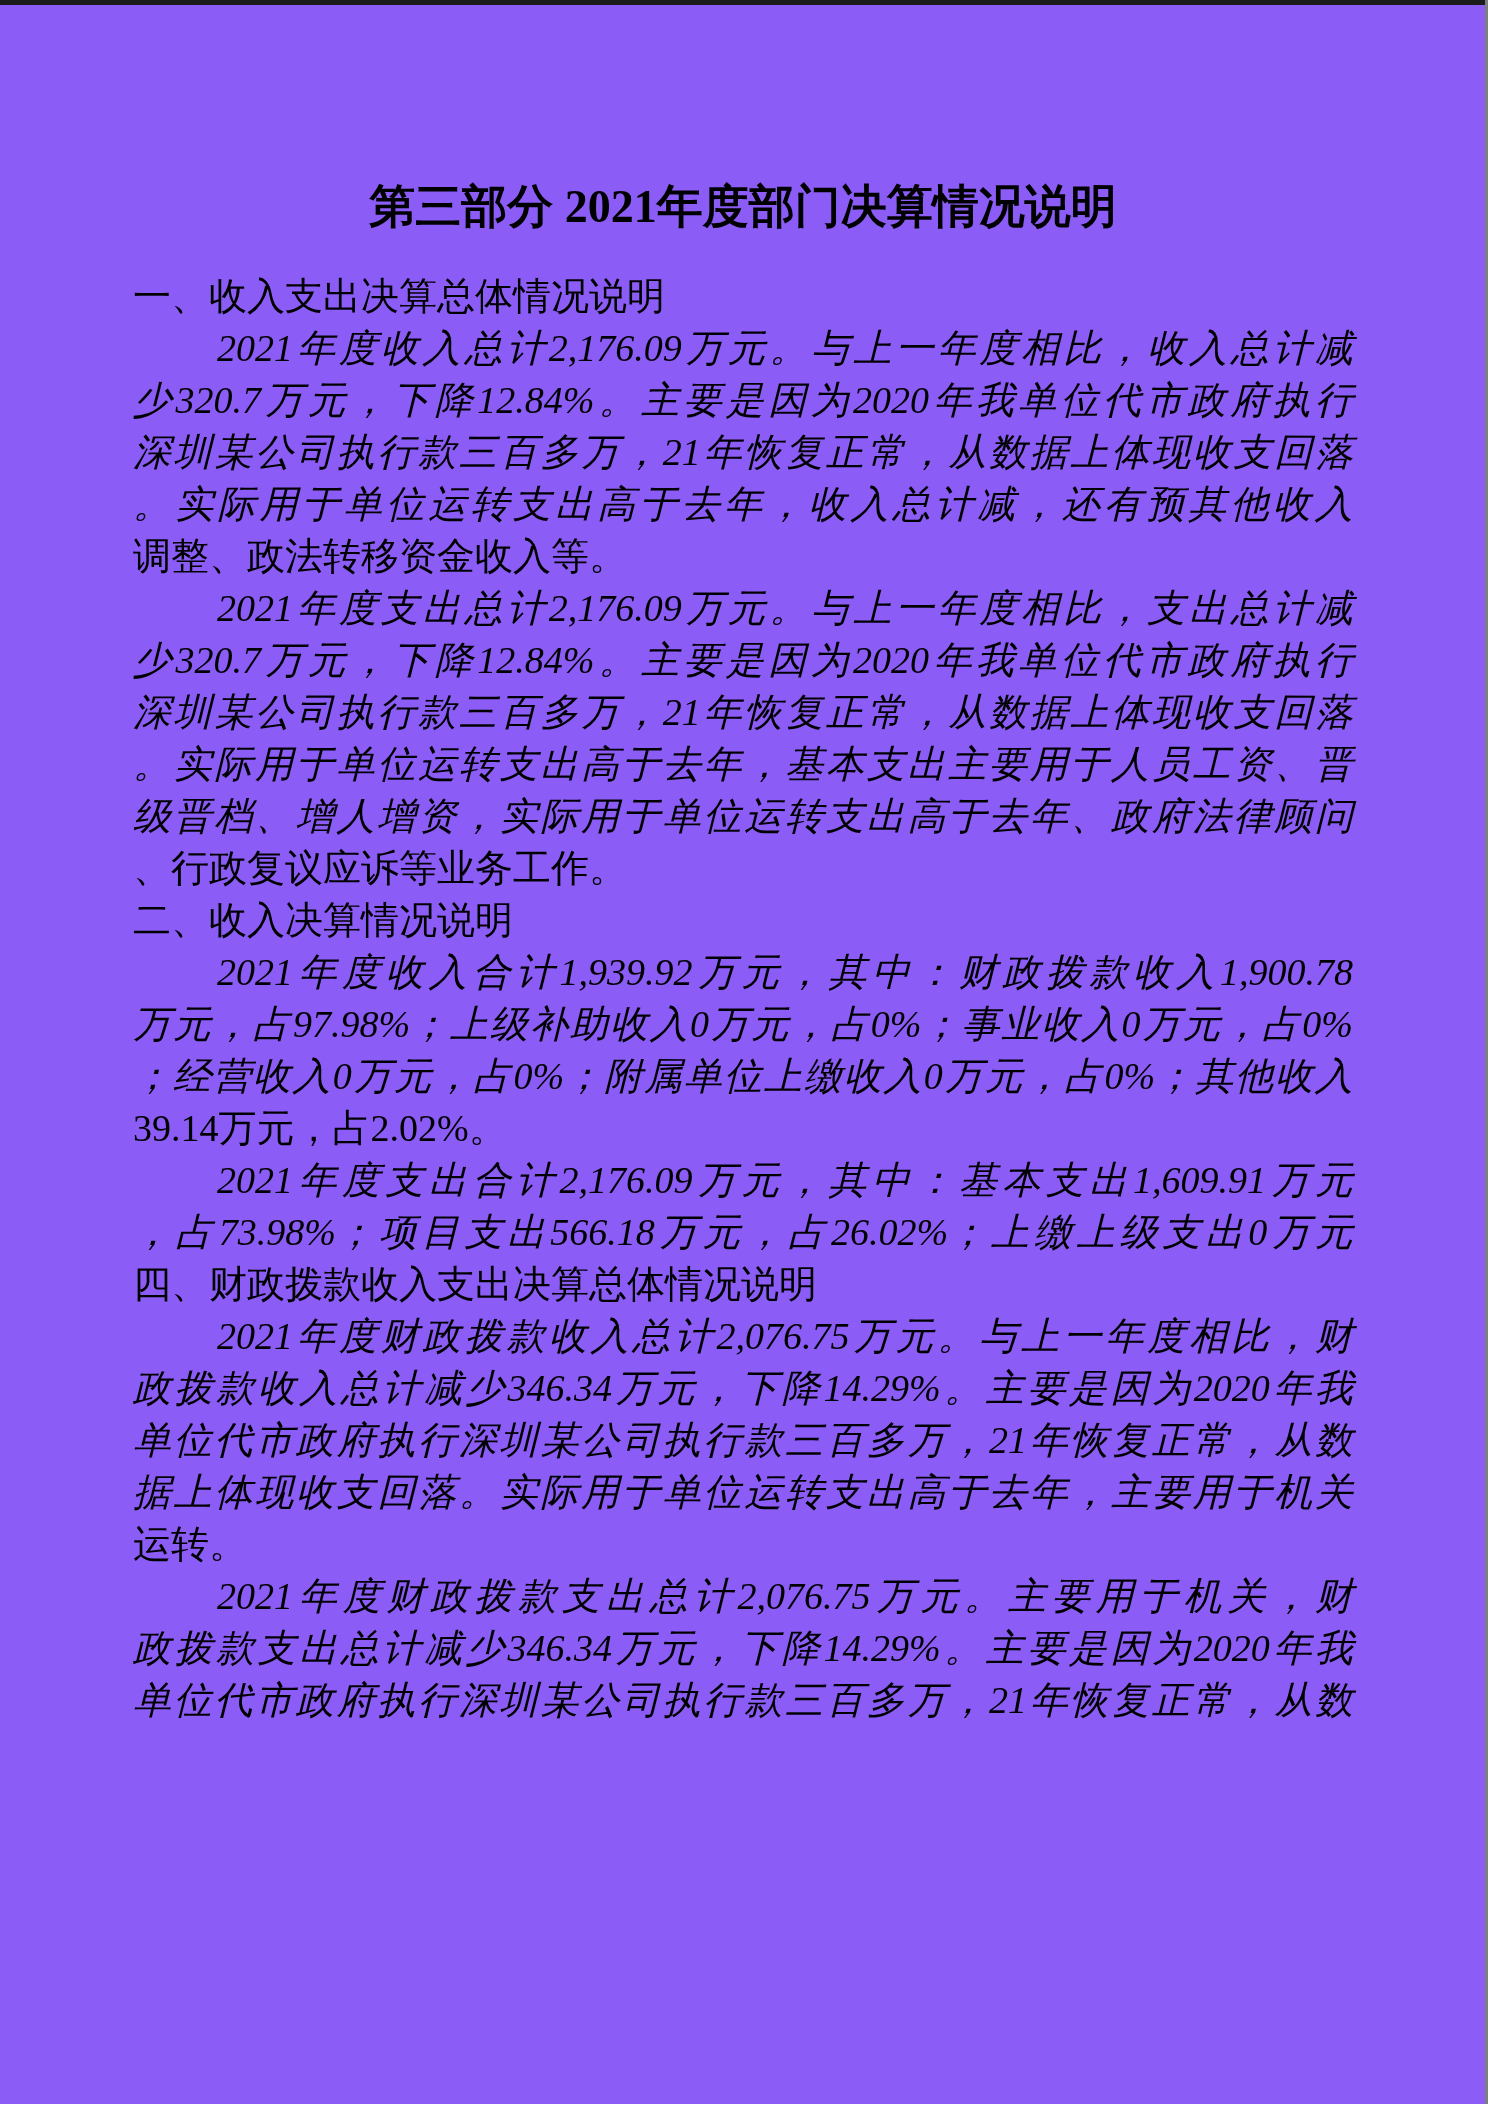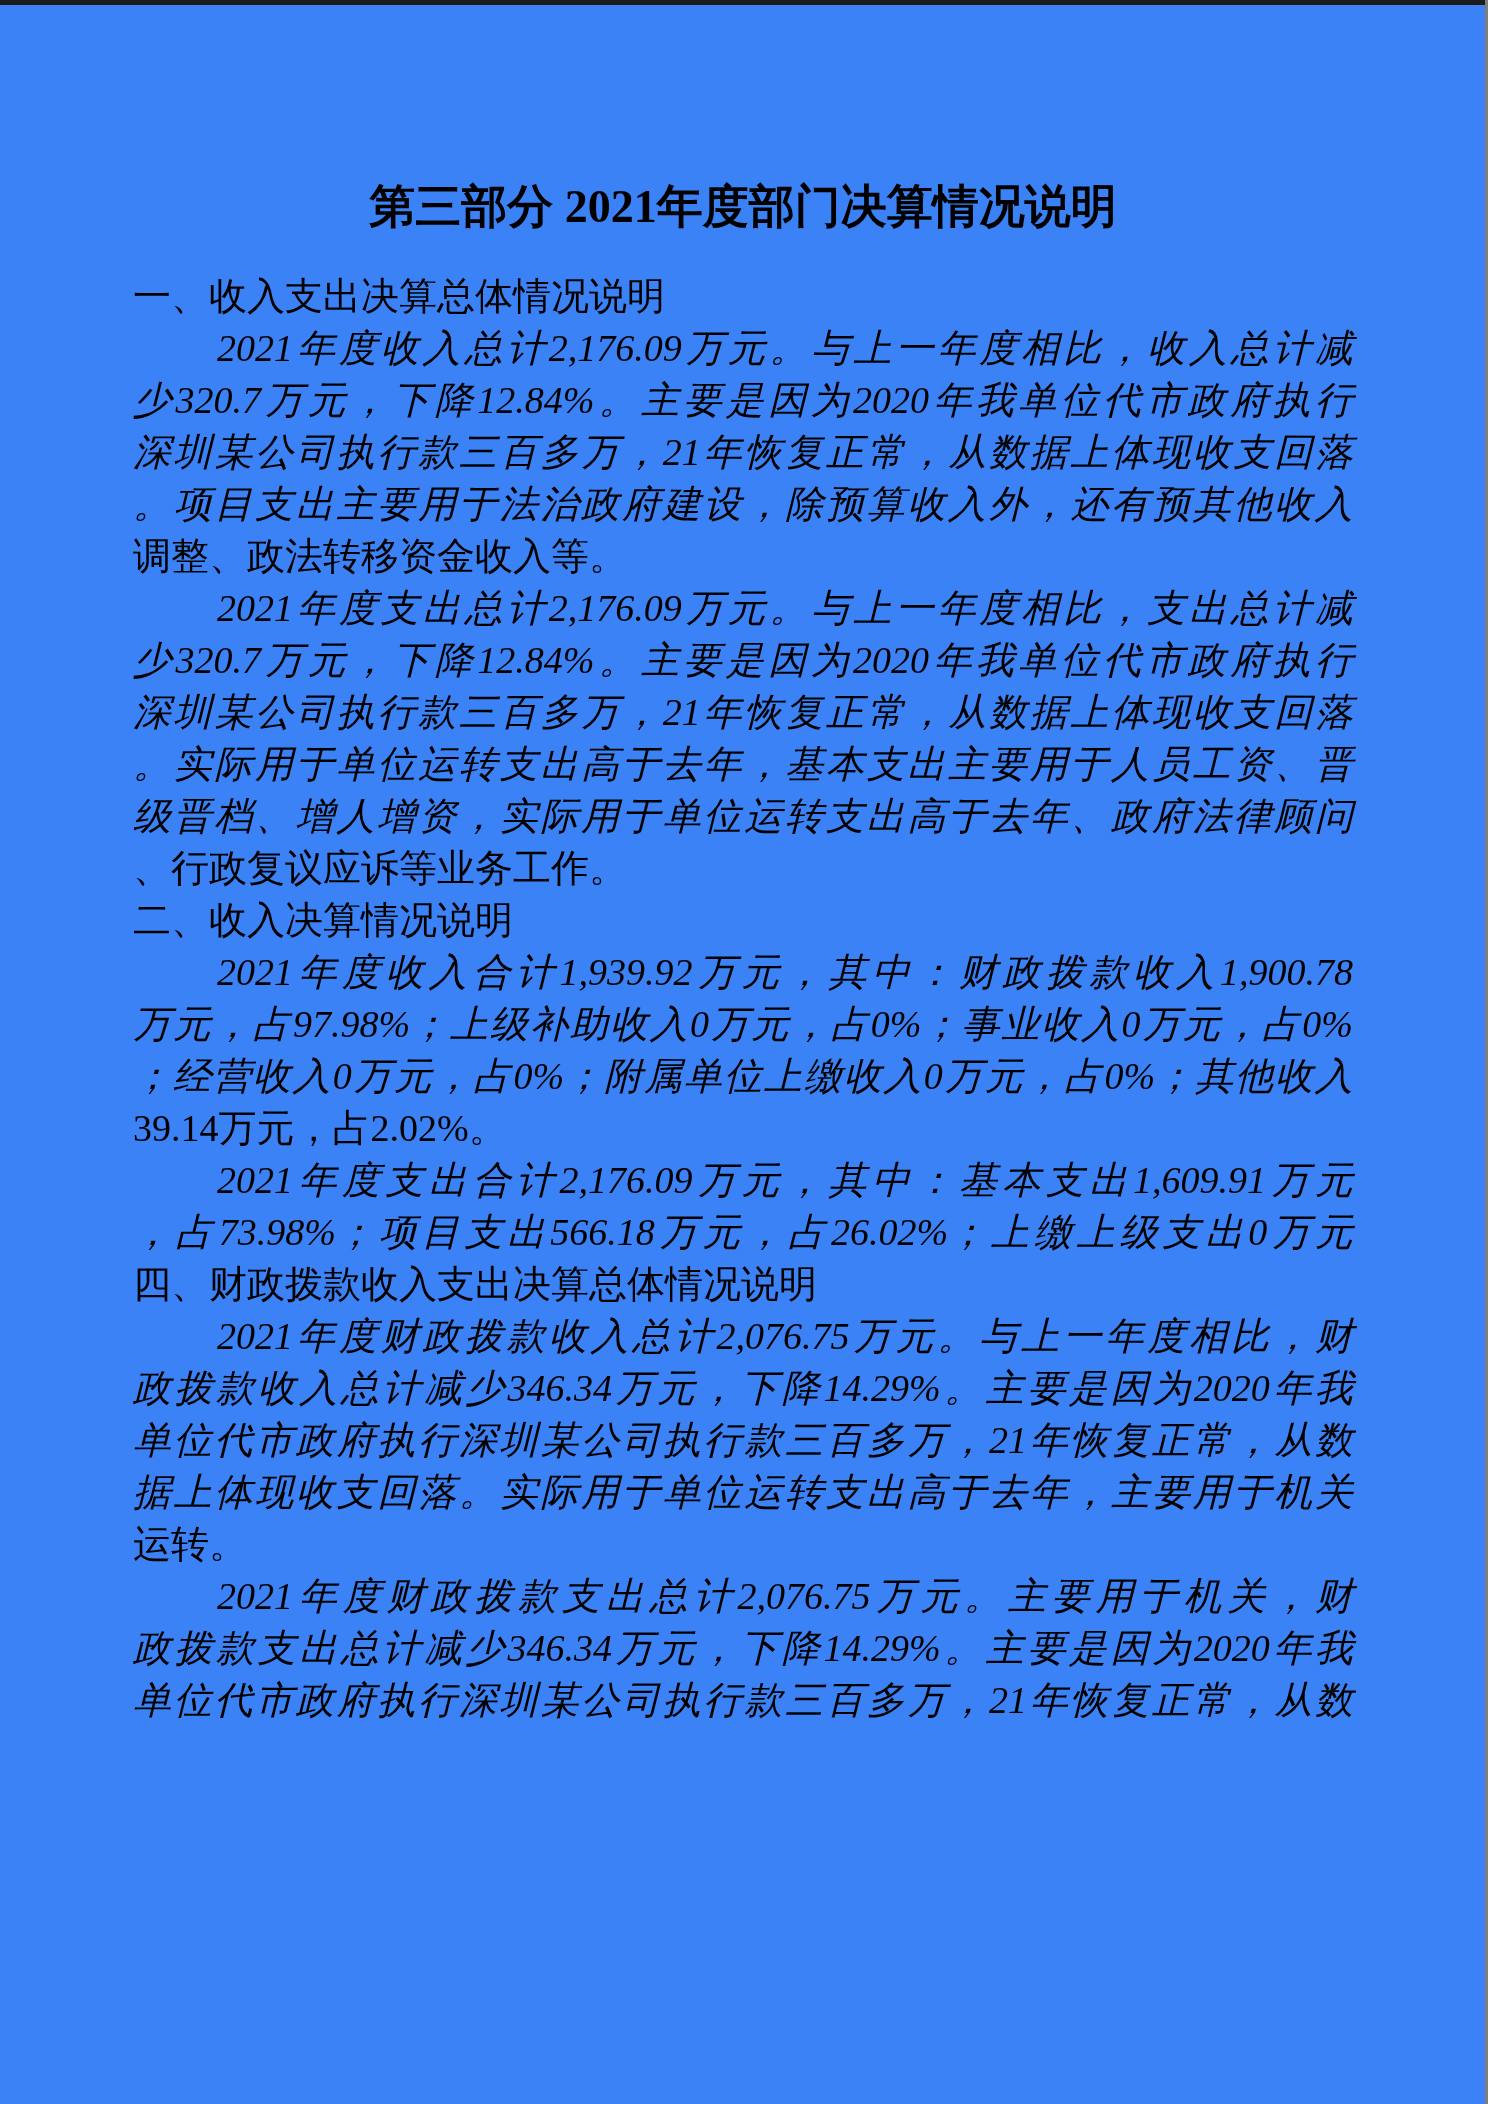--- a/index.html
+++ b/index.html
@@ -4,21 +4,21 @@
 <style>
   html, body {
     margin: 0;
     padding: 0;
     background: #ffffff;
   }
   .page {
     position: relative;
     width: 1488px;
     height: 2104px;
-    background: #3b82f6;
+    background: #8b5cf6;
     color: #000000;
     font-family: "Liberation Serif", "DejaVu Serif", serif;
     overflow: hidden;
   }
   .top-edge {
     position: absolute;
     top: 0; left: 0;
     width: 100%; height: 5px;
     background: #1b1b1b;
   }
@@ -62,21 +62,21 @@
   <div class="top-edge"></div>
   <div class="right-edge"></div>
 
   <div class="content">
     <div class="doc-title">第三部分 2021年度部门决算情况说明</div>
 
     <div class="line heading">一、收入支出决算总体情况说明</div>
     <div class="line indent fill">2021年度收入总计2,176.09万元。与上一年度相比，收入总计减</div>
     <div class="line fill">少320.7万元，下降12.84%。主要是因为2020年我单位代市政府执行</div>
     <div class="line fill">深圳某公司执行款三百多万，21年恢复正常，从数据上体现收支回落</div>
-    <div class="line fill">。项目支出主要用于法治政府建设，除预算收入外，还有预其他收入</div>
+    <div class="line fill">。实际用于单位运转支出高于去年，收入总计减，还有预其他收入</div>
     <div class="line">调整、政法转移资金收入等。</div>
     <div class="line indent fill">2021年度支出总计2,176.09万元。与上一年度相比，支出总计减</div>
     <div class="line fill">少320.7万元，下降12.84%。主要是因为2020年我单位代市政府执行</div>
     <div class="line fill">深圳某公司执行款三百多万，21年恢复正常，从数据上体现收支回落</div>
     <div class="line fill">。实际用于单位运转支出高于去年，基本支出主要用于人员工资、晋</div>
     <div class="line fill">级晋档、增人增资，实际用于单位运转支出高于去年、政府法律顾问</div>
     <div class="line">、行政复议应诉等业务工作。</div>
     <div class="line heading">二、收入决算情况说明</div>
     <div class="line indent fill">2021年度收入合计1,939.92万元，其中：财政拨款收入1,900.78</div>
     <div class="line fill">万元，占97.98%；上级补助收入0万元，占0%；事业收入0万元，占0%</div>

